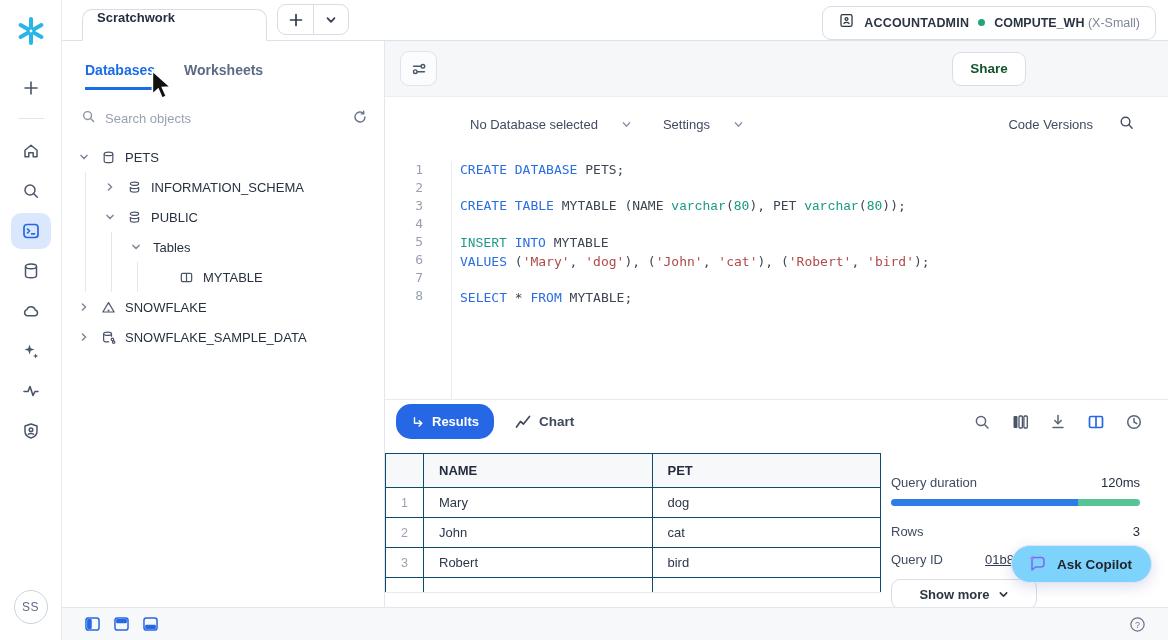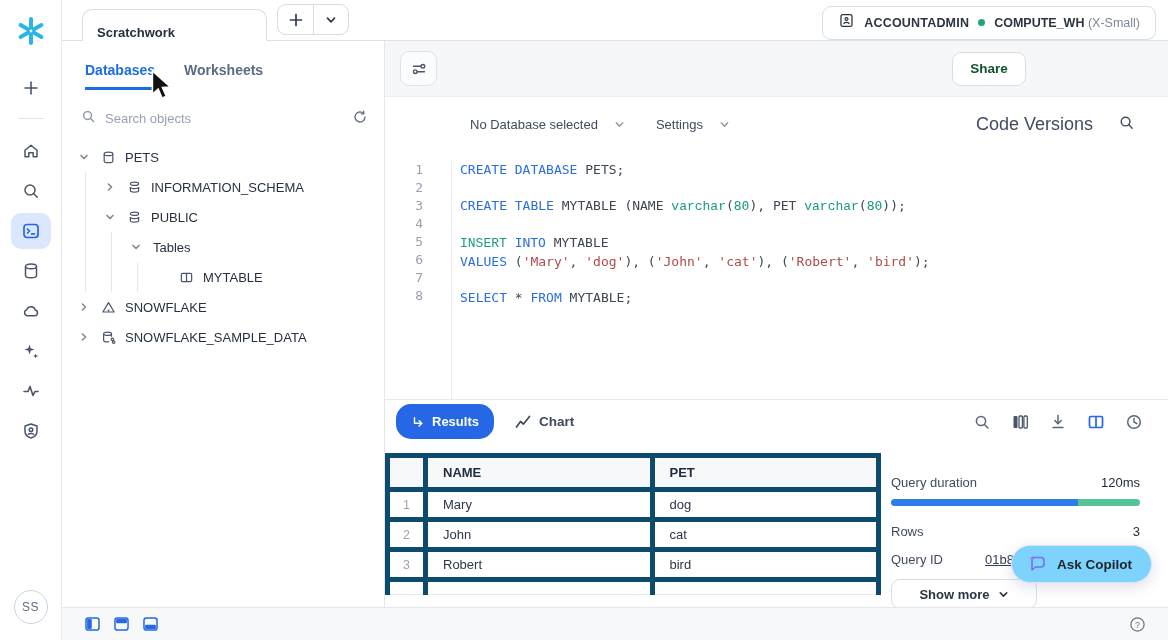--- a/index.html
+++ b/index.html
@@ -15,21 +15,21 @@
   .rail-divider { width:26px; border-top:1px solid #e2e6ec; margin:10px 0 12px 0; }
   .rail-plus { margin-top:22px; margin-bottom:2px; }
   .rail-spacer { flex:1; }
   .avatar { width:34px; height:34px; border-radius:50%; border:1px solid #ccd3dd; display:flex; align-items:center; justify-content:center; font-size:12px; color:#5d6a85; letter-spacing:.5px; background:#fff; }
 
   
   .main-col { flex:1; display:flex; flex-direction:column; min-width:0; }
 
   
   .tab-row { height:41px; display:flex; align-items:flex-end; border-bottom:1px solid #dde1e8; background:#fff; padding-left:20px; }
-  .ws-tab { width:185px; height:32px; background:#fff; border:1px solid #d7dce5; border-bottom:1px solid #fff; border-radius:10px 10px 0 0; margin-bottom:-1px; display:flex; align-items:flex-end; padding:0 14px; font-size:13px; font-weight:bold; color:#24303f; position:relative; z-index:2; }
+  .ws-tab { width:185px; height:32px; background:#fff; border:1px solid #d7dce5; border-bottom:1px solid #fff; border-radius:10px 10px 0 0; margin-bottom:-1px; display:flex; align-items:flex-start; padding:0 14px; font-size:13px; font-weight:bold; color:#24303f; position:relative; z-index:2; }
   .tab-add-group { display:flex; height:31px; border:1px solid #d7dce5; border-radius:9px; margin-left:10px; margin-bottom:5px; background:#fff; overflow:hidden; }
   .tab-add-group .cell { width:35px; display:flex; align-items:center; justify-content:center; cursor:pointer; }
   .tab-add-group .cell + .cell { border-left:1px solid #d7dce5; }
 
   .content-row { display:flex; height:566px; }
 
   
   .explorer { width:323px; flex:0 0 323px; border-right:1px solid #e3e6ec; background:#fff; display:flex; flex-direction:column; }
   .ex-tabs { display:flex; gap:29px; padding:21px 0 0 23px; }
   .ex-tab { font-size:14px; font-weight:bold; color:#5d6a85; padding-bottom:9px; cursor:pointer; border-bottom:3px solid transparent; }
@@ -53,24 +53,24 @@
   .ctx-pill .role { font-size:12.5px; font-weight:bold; color:#2b3542; letter-spacing:.2px; }
   .ctx-pill .dot { width:7px; height:7px; border-radius:50%; background:#1fa674; }
   .ctx-pill .wh { font-size:12.5px; font-weight:bold; color:#2b3542; }
   .ctx-pill .wh-size { font-size:12.5px; color:#7d8799; font-weight:normal; }
   .share-btn { height:34px; padding:0 17px; background:#fff; border:1px solid #d8dde6; border-radius:9px; font-size:13.5px; font-weight:bold; color:#14532d; display:flex; align-items:center; cursor:pointer; }
   .run-group { height:34px; border-radius:9px; background:#2667e5; display:flex; overflow:hidden; }
   .run-group .run-play { width:34px; display:flex; align-items:center; justify-content:center; cursor:pointer; }
   .run-group .run-more { width:33px; display:flex; align-items:center; justify-content:center; border-left:1px solid rgba(255,255,255,.4); cursor:pointer; }
 
   .ws-toolbar { height:55px; background:#fff; display:flex; align-items:center; padding:0 33px 0 85px; }
-  .tb-item { display:flex; align-items:center; gap:16px; font-size:13px; color:#414b60; cursor:pointer; }
+  .tb-item { display:flex; align-items:center; gap:23px; font-size:13px; color:#414b60; cursor:pointer; }
   .tb-item + .tb-item { margin-left:31px; }
   .tb-right { margin-left:auto; display:flex; align-items:center; gap:25px; }
-  .tb-link { font-size:18px; color:#414b60; cursor:pointer; }
+  .tb-link { font-size:13px; color:#414b60; cursor:pointer; }
 
   
   .editor { height:247px; display:flex; font-family:"DejaVu Sans Mono", monospace; font-size:13px; line-height:18px; padding-top:9px; background:#fff; }
   .gutter { width:67px; flex:0 0 67px; text-align:right; padding-right:28px; color:#99a1b0; border-right:1px solid #e9ecf0; }
   .code { padding-left:8px; flex:1; white-space:pre; }
   .tk-kw { color:#2a6fe0; }
   .tk-ty { color:#189a86;font-family:Liberation Mono, monospace; }
   .tk-nu { color:#189a86; }
   .tk-st { color:#b04a4a; }
   .tk-pl { color:#3f4654; }
@@ -79,21 +79,21 @@
   .res-toolbar { height:44px; border-top:1px solid #e7eaef; display:flex; align-items:center; padding:0 24px 0 11px; background:#fff; }
   .results-pill { height:35px; border-radius:15px; background:#2667e5; color:#fff; display:flex; align-items:center; gap:7px; padding:0 15px; font-size:13px; font-weight:bold; cursor:pointer; }
   .chart-tab { margin-left:21px; display:flex; align-items:center; gap:8px; font-size:13.5px; font-weight:bold; color:#3f4a5e; cursor:pointer; }
   .res-icons { margin-left:auto; display:flex; align-items:center; gap:18px; }
   .res-icons .ric { width:20px; height:20px; display:flex; align-items:center; justify-content:center; cursor:pointer; }
 
   
   .res-body { height:164px; display:flex; position:relative; overflow:hidden; background:#fff; }
   .table-wrap { width:496px; flex:0 0 496px; padding-top:10px; }
   table.results { border-collapse:collapse; width:496px; table-layout:fixed; font-size:13px; }
-  table.results th, table.results td { border:5px solid #0c4a6e; padding:0 15px; text-align:left; overflow:hidden; white-space:nowrap; }
+  table.results th, table.results td { border:1px solid #0c4a6e; padding:0 15px; text-align:left; overflow:hidden; white-space:nowrap; }
   table.results th { background:#f7f8fa; height:34px; font-weight:bold; color:#232d3f; font-size:13px; }
   table.results td { height:30px; color:#2b3648; background:#fff; }
   table.results .numcol { width:38px; padding:0; text-align:center; color:#9aa3b2; font-size:12.5px; }
   table.results tr.partial td { height:15px; border-bottom:1px solid #e7eaef; }
 
   .details { flex:1; padding:14px 28px 0 10px; }
   .qd-title-row { display:flex; align-items:center; }
   .qd-title { font-size:13.5px; font-weight:bold; color:#232d3f; }
   .qd-menu { margin-left:auto; cursor:pointer; display:flex; }
   .qd-row { display:flex; align-items:center; margin-top:18px; }

